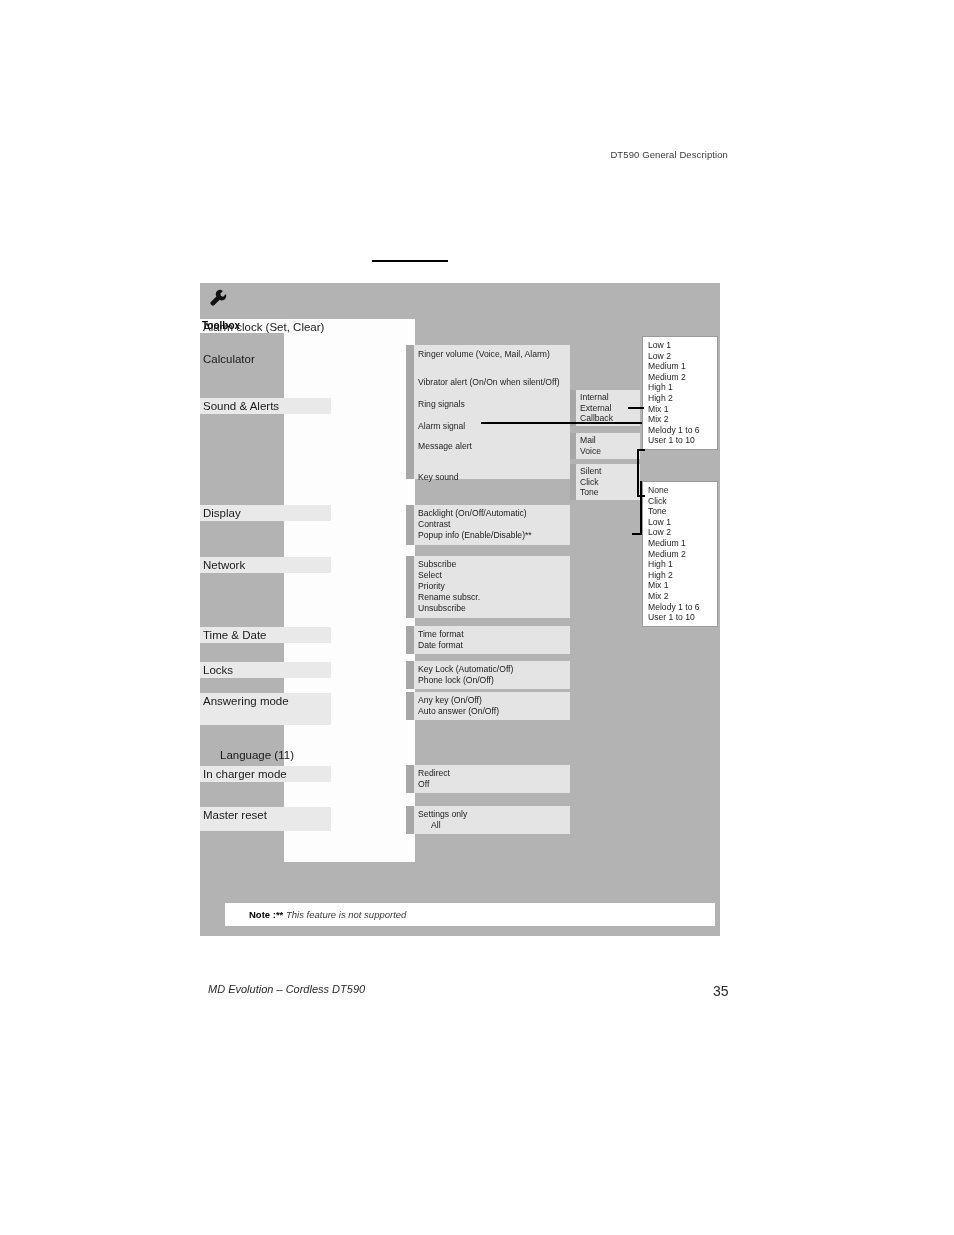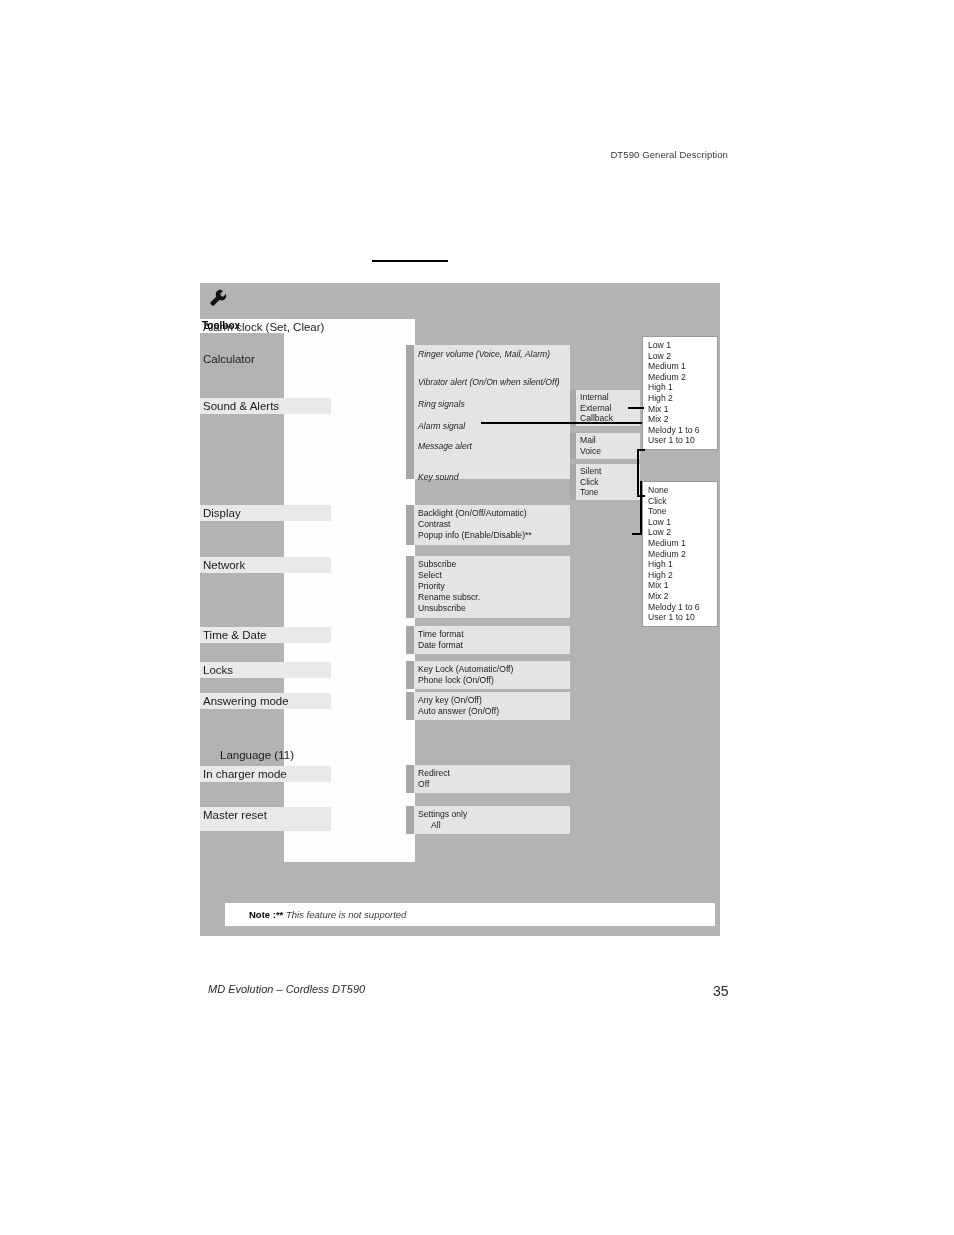--- a/index.html
+++ b/index.html
@@ -190,26 +190,26 @@
 
   <div class="col2"></div>
 
   <div class="m-item" style="top:36px;height:16px;">Alarm clock (Set, Clear)</div>
   <div class="m-item" style="top:68px;height:16px;">Calculator</div>
   <div class="m-item band" style="top:115px;height:16px;">Sound &amp; Alerts</div>
   <div class="m-item band" style="top:222px;height:16px;">Display</div>
   <div class="m-item band" style="top:274px;height:16px;">Network</div>
   <div class="m-item band" style="top:344px;height:16px;">Time &amp; Date</div>
   <div class="m-item band" style="top:379px;height:16px;">Locks</div>
-  <div class="m-item band" style="top:410px;height:16px;">Answering mode</div>
+  <div class="m-item band" style="top:410px;height:32px;">Answering mode</div>
   <div class="m-item" style="top:464px;height:16px;padding-left:20px;">Language (11)</div>
   <div class="m-item band" style="top:483px;height:16px;">In charger mode</div>
   <div class="m-item band" style="top:524px;height:24px;">Master reset</div>
 
-  <div class="subwrap" style="left:206px; top:62px; width:164px; height:134px;font-style:italic;">
+  <div class="subwrap" style="left:206px; top:62px; width:164px; height:134px;">
     <div class="shade"></div>
     <div style="position:absolute; left:8px; top:0; width:156px; height:134px; background:#e4e4e4;"></div>
     <div style="position:absolute; left:12px; top:4px;  font-size:8.6px; color:#1f1f1f; white-space:nowrap;">Ringer volume (Voice, Mail, Alarm)</div>
     <div style="position:absolute; left:12px; top:32px; font-size:8.6px; color:#1f1f1f; white-space:nowrap;">Vibrator alert (On/On when silent/Off)</div>
     <div style="position:absolute; left:12px; top:54px; font-size:8.6px; color:#1f1f1f; white-space:nowrap;">Ring signals</div>
     <div style="position:absolute; left:12px; top:76px; font-size:8.6px; color:#1f1f1f; white-space:nowrap;">Alarm signal</div>
     <div style="position:absolute; left:12px; top:96px; font-size:8.6px; color:#1f1f1f; white-space:nowrap;">Message alert</div>
     <div style="position:absolute; left:12px; top:127px; font-size:8.6px; color:#1f1f1f; white-space:nowrap;">Key sound</div>
   </div>
 

